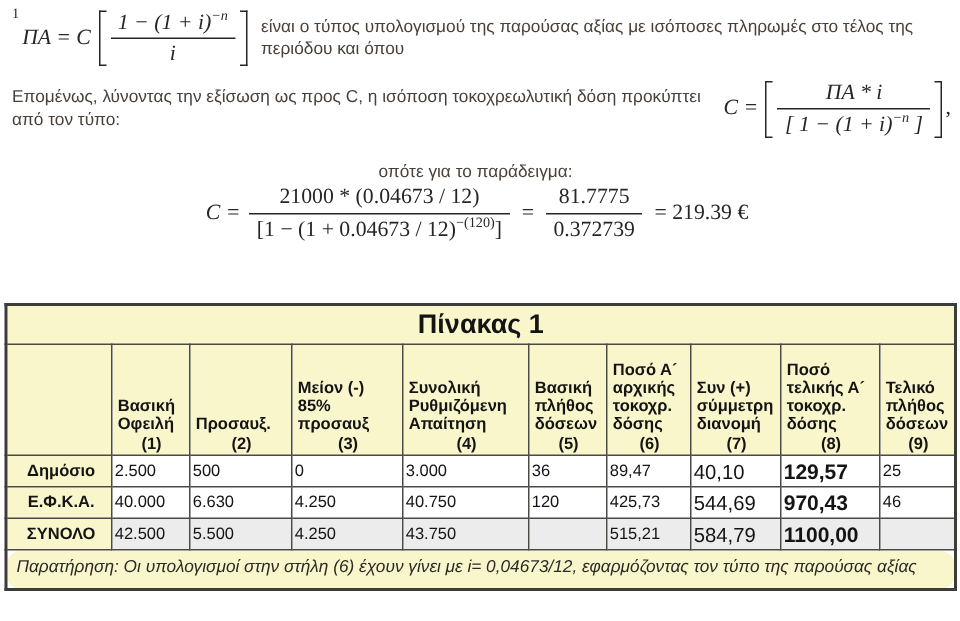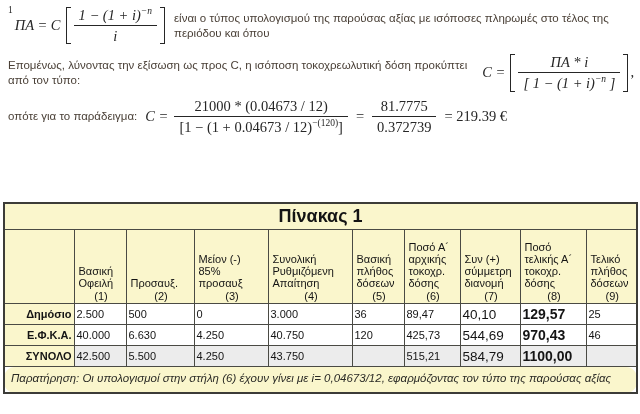--- a/index.html
+++ b/index.html
@@ -42,21 +42,21 @@
 
   .lhs { margin-right: 4px; }
   .eq { margin: 0 6px; }
   .trail { margin-left: 1px; }
 
   .p1 { padding-top: 2px; }
   .p1 .para { margin-left: 8px; }
   .p2 { margin-top: 13px; }
   .p3 { margin-top: 8px; }
   .p3 .para { margin-right: 6px; }
-  .p4 { margin-top: 4px; }
+  .p4 { margin-top: 15px; flex-direction: column; }
   .p4 .para { margin-right: 8px; }
 
   
   .tablewrap { padding: 2px 4px 0 3px; }
   table {
     border-collapse: collapse;
     table-layout: fixed;
     width: 633px;
     border: 2px solid #3c3c38;
     font-family: "Liberation Sans", sans-serif;
@@ -67,28 +67,28 @@
   .yellow { background: #faf6cc; }
   .gray   { background: #ececec; }
   .white  { background: #ffffff; }
 
   .title-cell {
     font-size: 18px; font-weight: bold; text-align: center;
     height: 25px; padding: 2px;
   }
   th.hcell {
     height: 74px; vertical-align: bottom;
-    font-size: 11px; font-weight: normal; text-align: left;
+    font-size: 11px; font-weight: bold; text-align: left;
     padding: 2px 2px 1px 4px;
     overflow-wrap: break-word;
   }
   th.hcell .hnum { text-align: center; margin-top: 1px; }
 
   td.label-cell {
-    font-size: 11px; font-weight: bold; text-align: right;
+    font-size: 11px; font-weight: bold; text-align: center;
     padding: 2px 2px 2px 5px; height: 21px;
   }
   td.val {
     font-size: 11px; text-align: left; padding: 2px 7px 2px 2px; margin-left: 32px;
   }
   td.val.big     { font-size: 13.5px; }
   td.val.bigbold { font-size: 14px; font-weight: bold; }
 
   td.note-cell {
     font-size: 11.5px; font-style: italic;

